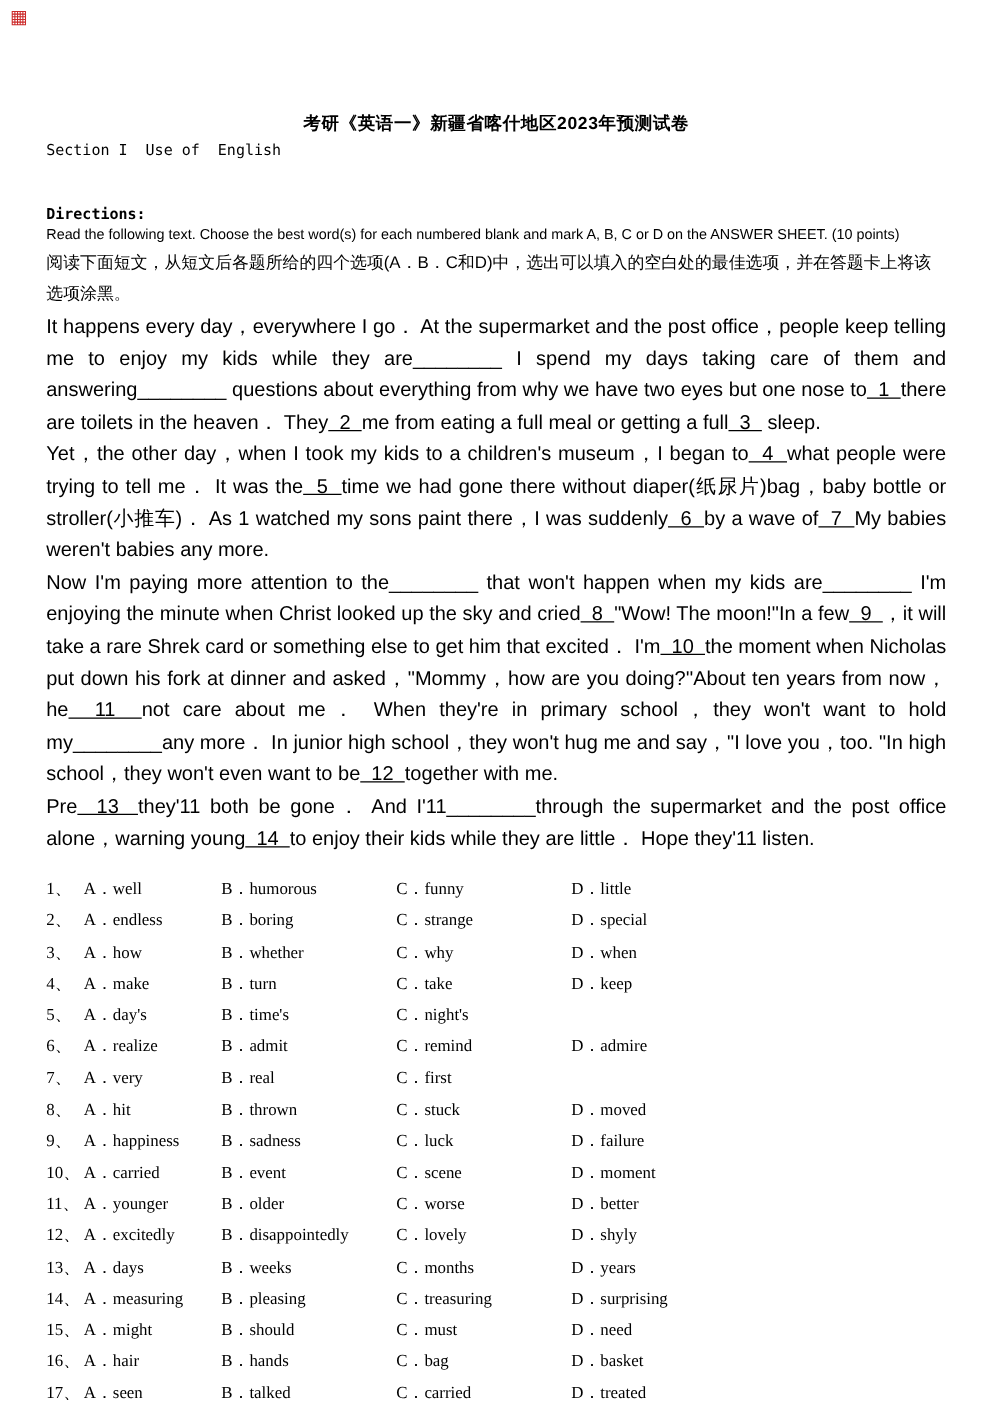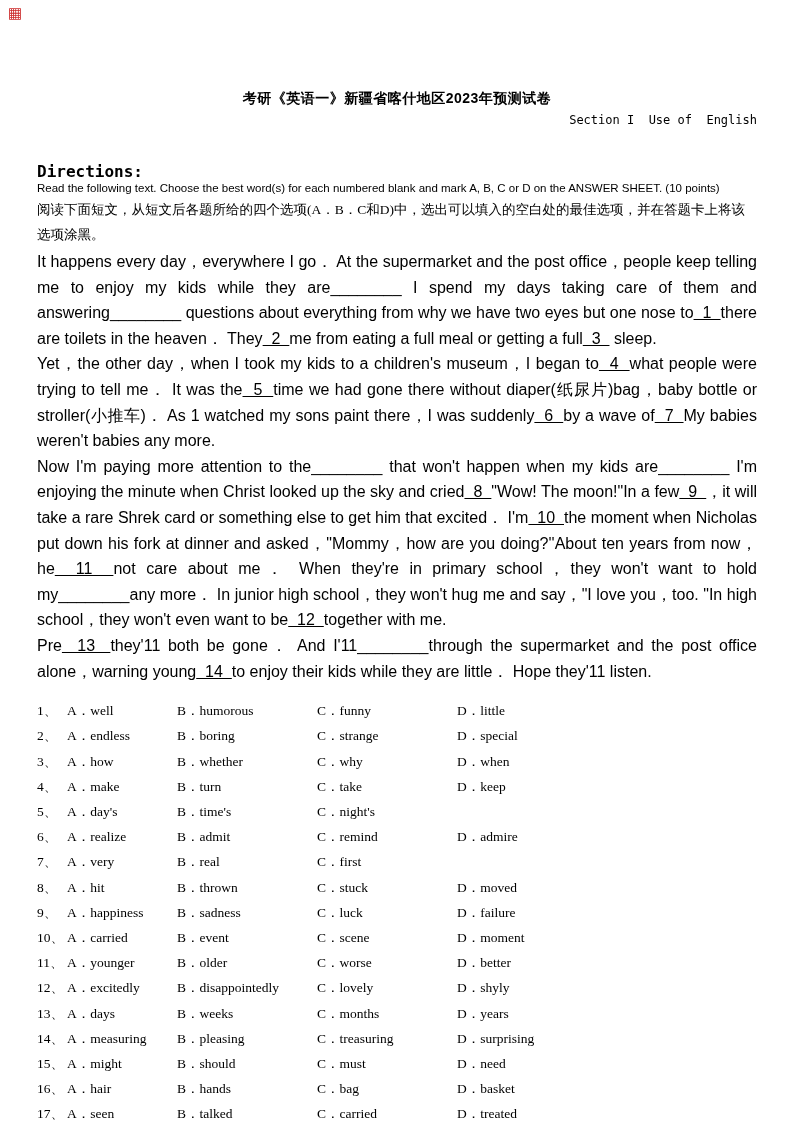--- a/index.html
+++ b/index.html
@@ -24,40 +24,40 @@
   }
   .title {
     margin: 18px 0 5px 0;
     text-align: center;
     font-family: "Liberation Sans", sans-serif;
     font-weight: bold;
     font-size: 14px;
     letter-spacing: 0.5px;
   }
   .section-heading {
-    text-align: right;
+    text-align: left;
     font-family: "DejaVu Sans Mono", "Liberation Mono", monospace;
     font-size: 12px;
     white-space: pre;
     margin-bottom: 6px;
   }
   .dir-label {
     font-family: "DejaVu Sans Mono", "Liberation Mono", monospace;
     font-weight: bold;
-    font-size: 16px;
+    font-size: 12px;
     line-height: 17px;
     margin-top: 36px;
   }
   .dir-en {
     font-family: Liberation Sans, sans-serif;
     font-size: 11.5px;
     line-height: 17px;
   }
   .dir-zh {
-    font-family: Liberation Serif, serif;
+    font-family: Liberation Sans, sans-serif;
     font-size: 13.5px;
     line-height: 25px;
   }
   .passage { margin-top: 2px; }
   .passage p {
     margin: 0;
     font-family: Liberation Sans, sans-serif;
     font-size: 16px;
     line-height: 25.6px;
     text-align: justify;

